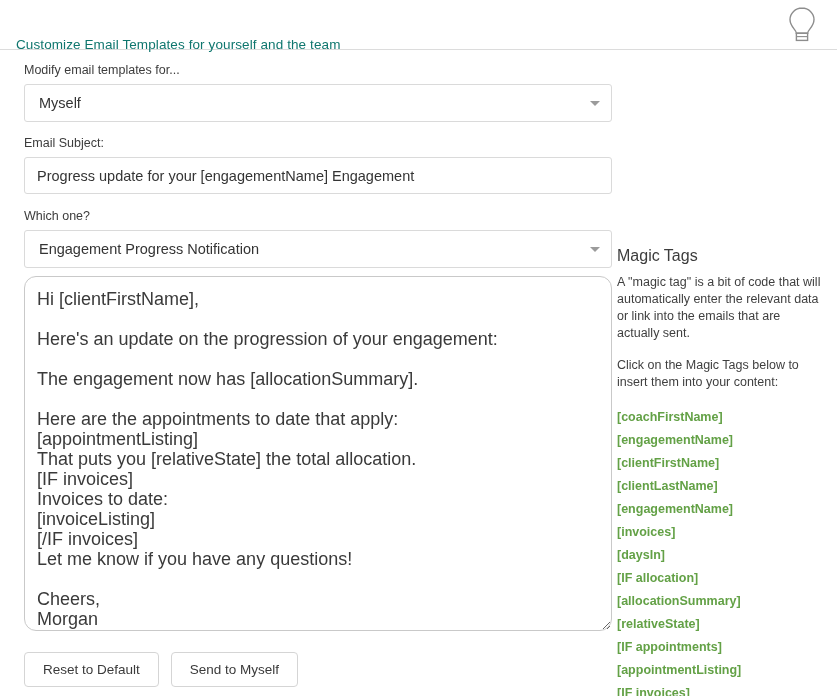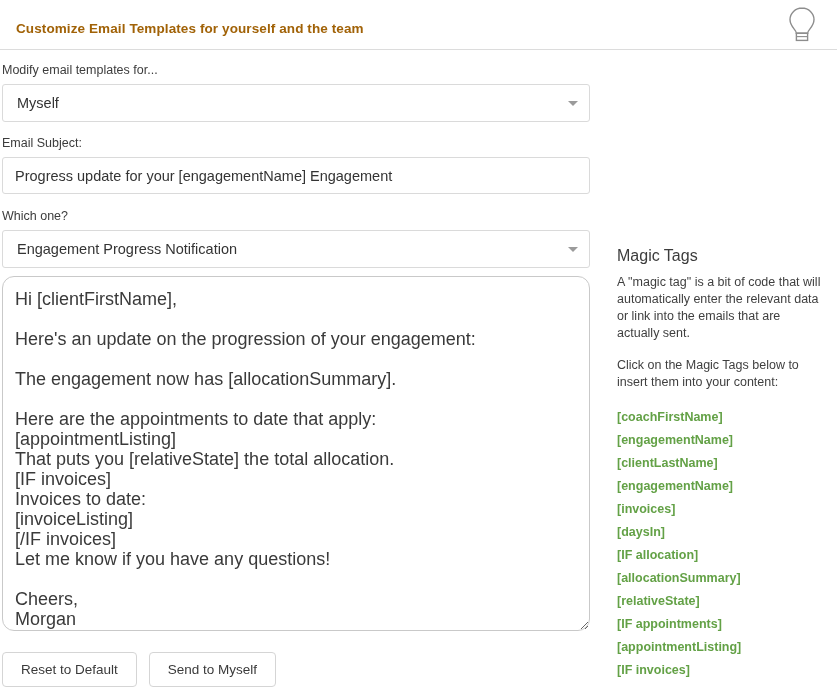--- a/index.html
+++ b/index.html
@@ -16,42 +16,42 @@
 
   
   .header {
     position: relative;
     height: 50px;
     border-bottom: 1px solid #dcdcdc;
   }
   .header-title {
     position: absolute;
     left: 16px;
-    top: 21px;
+    top: 37px;
     font-size: 13.5px;
-    font-weight: bold;
-    color: #a16207;
+    font-weight: normal;
+    color: #0f766e;
     letter-spacing: 0.1px;
   }
   .bulb-icon {
     position: absolute;
     right: 18px;
     top: 3px;
     width: 34px;
     height: 44px;
   }
 
   
   .content {
     position: relative;
     padding: 0 16px;
   }
   .left-col {
     position: absolute;
-    left: 2px;
+    left: 24px;
     top: 0;
     width: 588px;
   }
   .right-col {
     position: absolute;
     left: 617px;
     top: 0;
     width: 205px;
   }
 
@@ -233,20 +233,21 @@
     </div>
   </div>
 
   <div class="right-col" style="top: 196px;">
     <div class="panel-title">Magic Tags</div>
     <div class="panel-text">A "magic tag" is a bit of code that will automatically enter the relevant data or link into the emails that are actually sent.</div>
     <div class="panel-text">Click on the Magic Tags below to insert them into your content:</div>
     <div class="tag-list">
         <a class="tag-link">[coachFirstName]</a>
         <a class="tag-link">[engagementName]</a>
+        <a class="tag-link">[clientFirstName]</a>
         <a class="tag-link">[clientLastName]</a>
         <a class="tag-link">[engagementName]</a>
         <a class="tag-link">[invoices]</a>
         <a class="tag-link">[daysIn]</a>
         <a class="tag-link">[IF allocation]</a>
         <a class="tag-link">[allocationSummary]</a>
         <a class="tag-link">[relativeState]</a>
         <a class="tag-link">[IF appointments]</a>
         <a class="tag-link">[appointmentListing]</a>
         <a class="tag-link">[IF invoices]</a>

